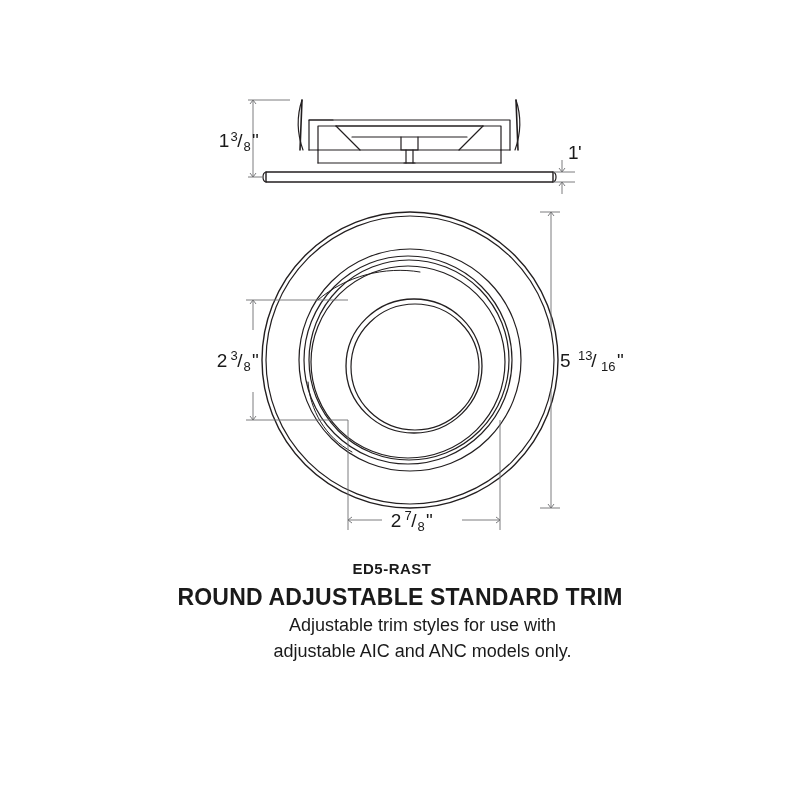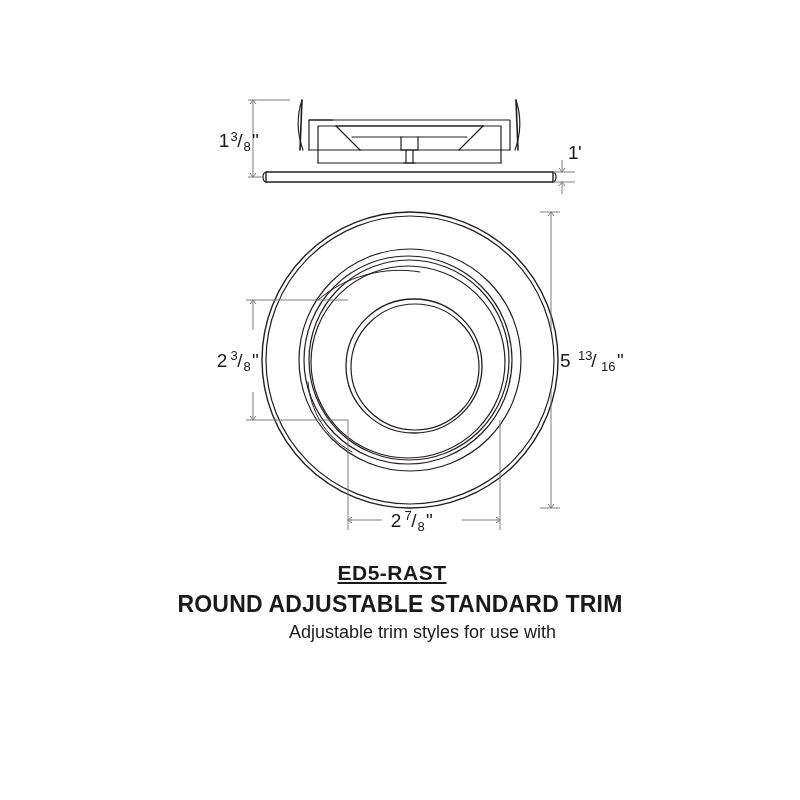--- a/index.html
+++ b/index.html
@@ -35,26 +35,25 @@
     font-size: 13px;
   }
   .caption-block {
     position: absolute;
     left: 0;
     right: 0;
     top: 560px;
     text-align: center;
   }
   .model-code {
-    font-size: 21px;
+    font-size: 15px;
     font-weight: bold;
     letter-spacing: 0.5px;
     margin: 0 16px 4px 0;
     line-height: 1.25;
-    text-decoration: underline;
   }
   .product-title {
     font-size: 23px;
     font-weight: bold;
     letter-spacing: 0.2px;
     margin: 0 0 0 0;
     line-height: 1.25;
   }
   .desc-line {
     font-size: 18px;
@@ -192,15 +191,16 @@
         <text class="dim-text dim-frac" x="421" y="531" text-anchor="middle">8</text>
         <text class="dim-text" x="426" y="527" text-anchor="start">"</text>
       </g>
     </g>
   </svg>
 
   <div class="caption-block">
     <p class="model-code">ED5-RAST</p>
     <p class="product-title">ROUND ADJUSTABLE STANDARD TRIM</p>
     <p class="desc-line">Adjustable trim styles for use with</p>
+    <p class="desc-line">adjustable AIC and ANC models only.</p>
   </div>
 
 </div>
 
 </body></html>

